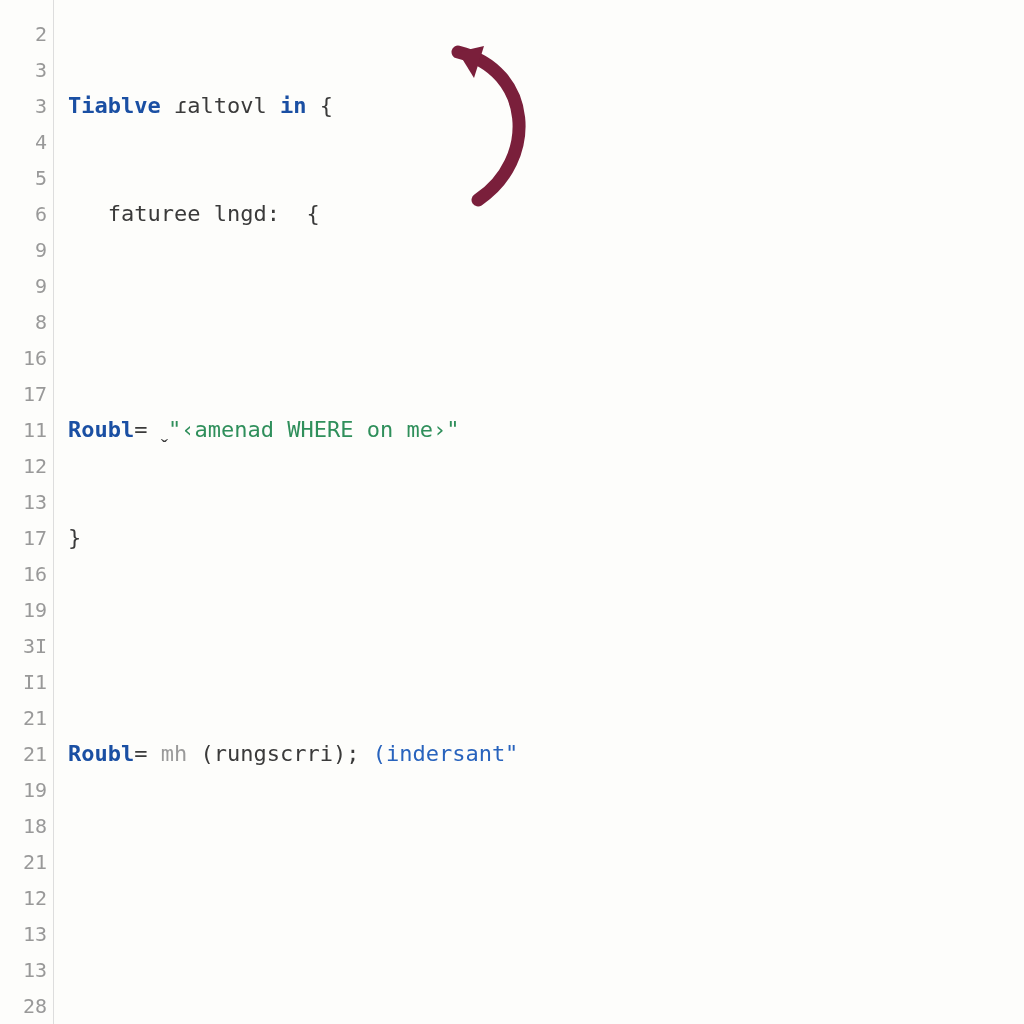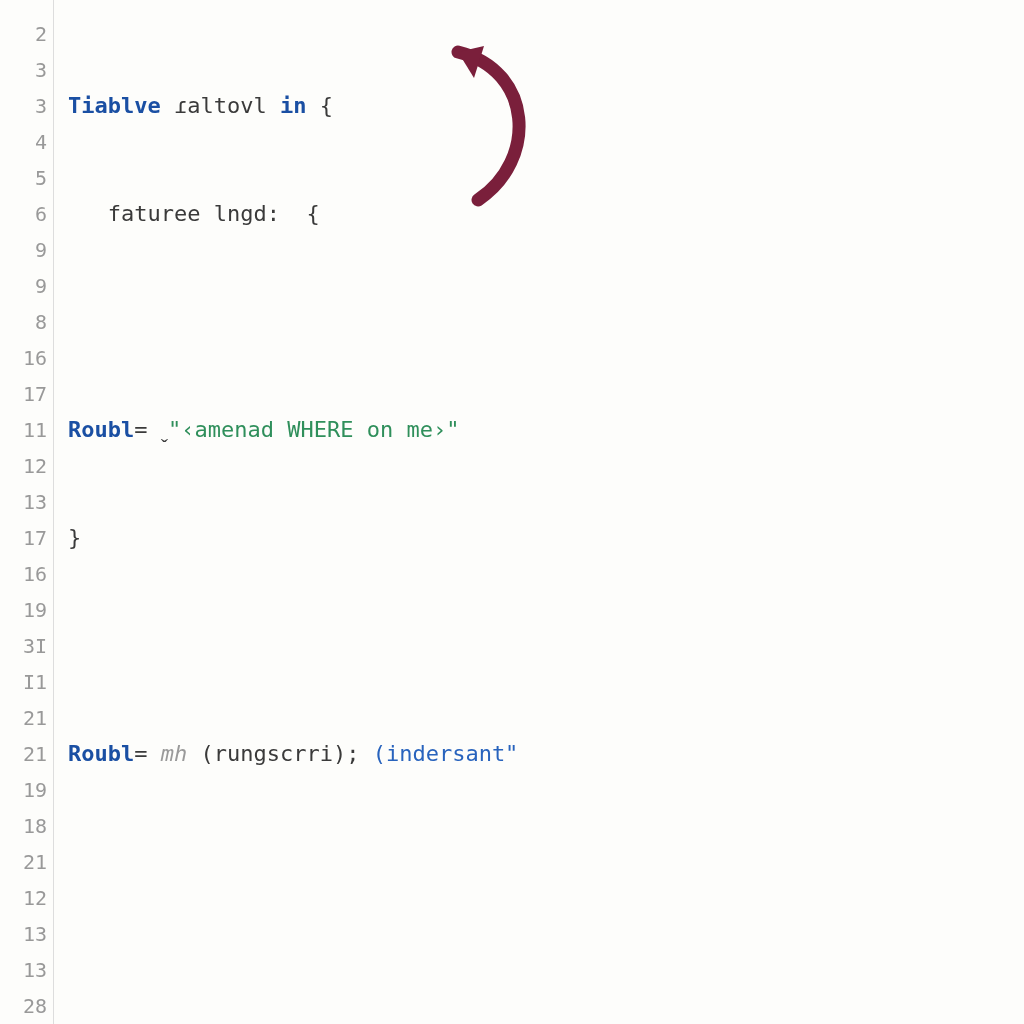--- a/index.html
+++ b/index.html
@@ -40,21 +40,21 @@
     line-height: 36px;
     white-space: pre;
     font-size: 22px;
     color: #333;
     position: relative;
   }
   .code .row { height: 36px; position: relative; }
   .kw  { color: #1a4fa3; font-weight: 600; }    
   .kw2 { color: #2863bd; }                       
   .str { color: #2f8f5b; }                       
-  .lgt { color: #9a9a9a; font-style: italic; }
+  .lgt { color: #9a9a9a; }
   .txt { color: #3a3a3a; }
   .annotation {
     position: absolute;
     top: 86px;
     left: 570px;
     width: 380px;
     font-family: 'Segoe UI', Arial, sans-serif;
     font-size: 28px;
     font-weight: 500;
     color: #2b2b2b;

